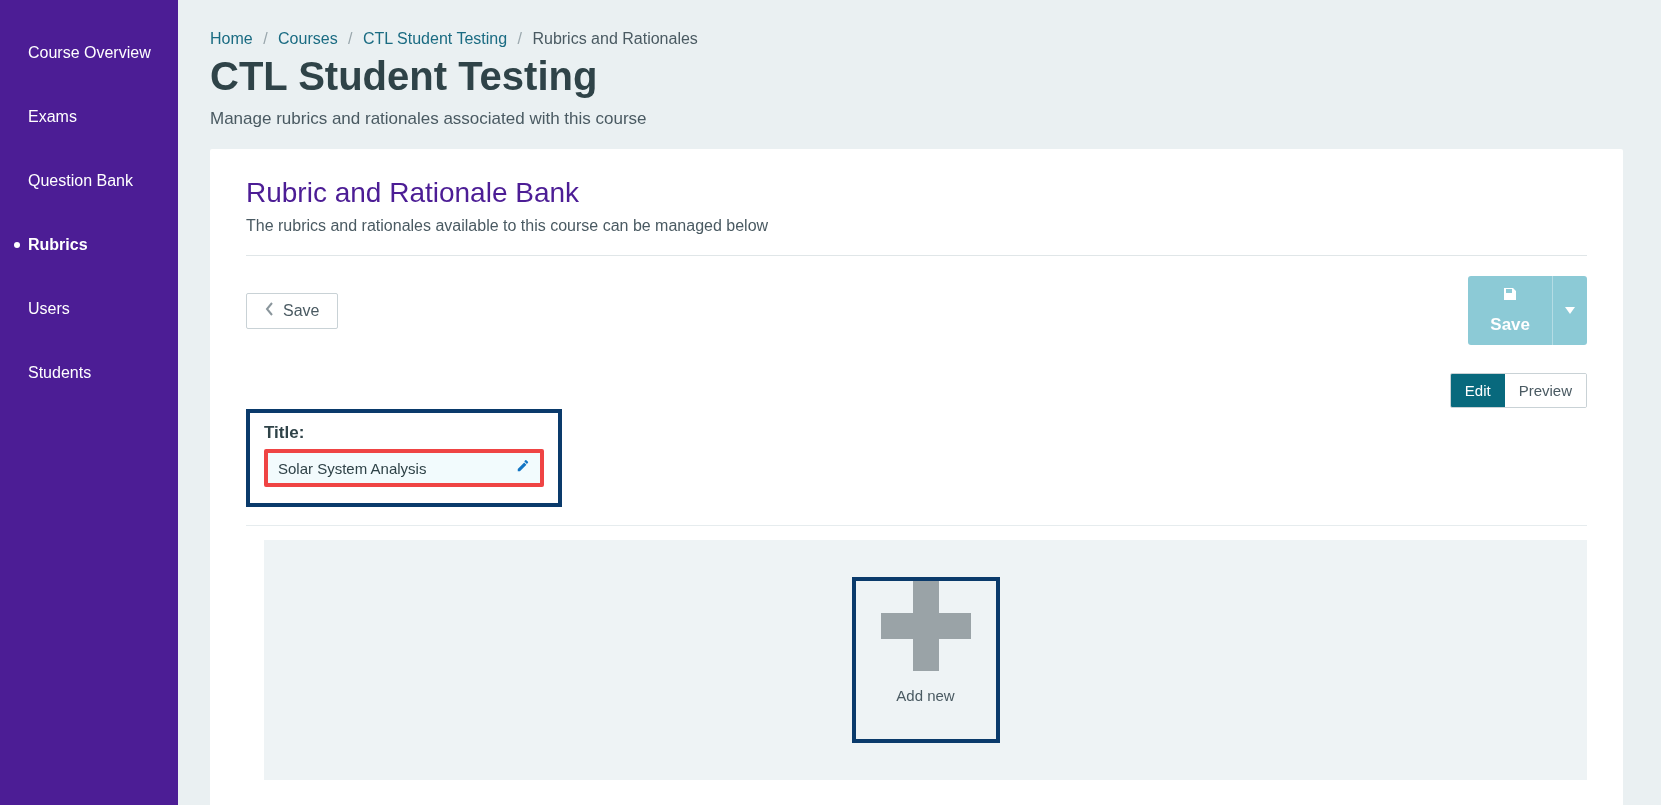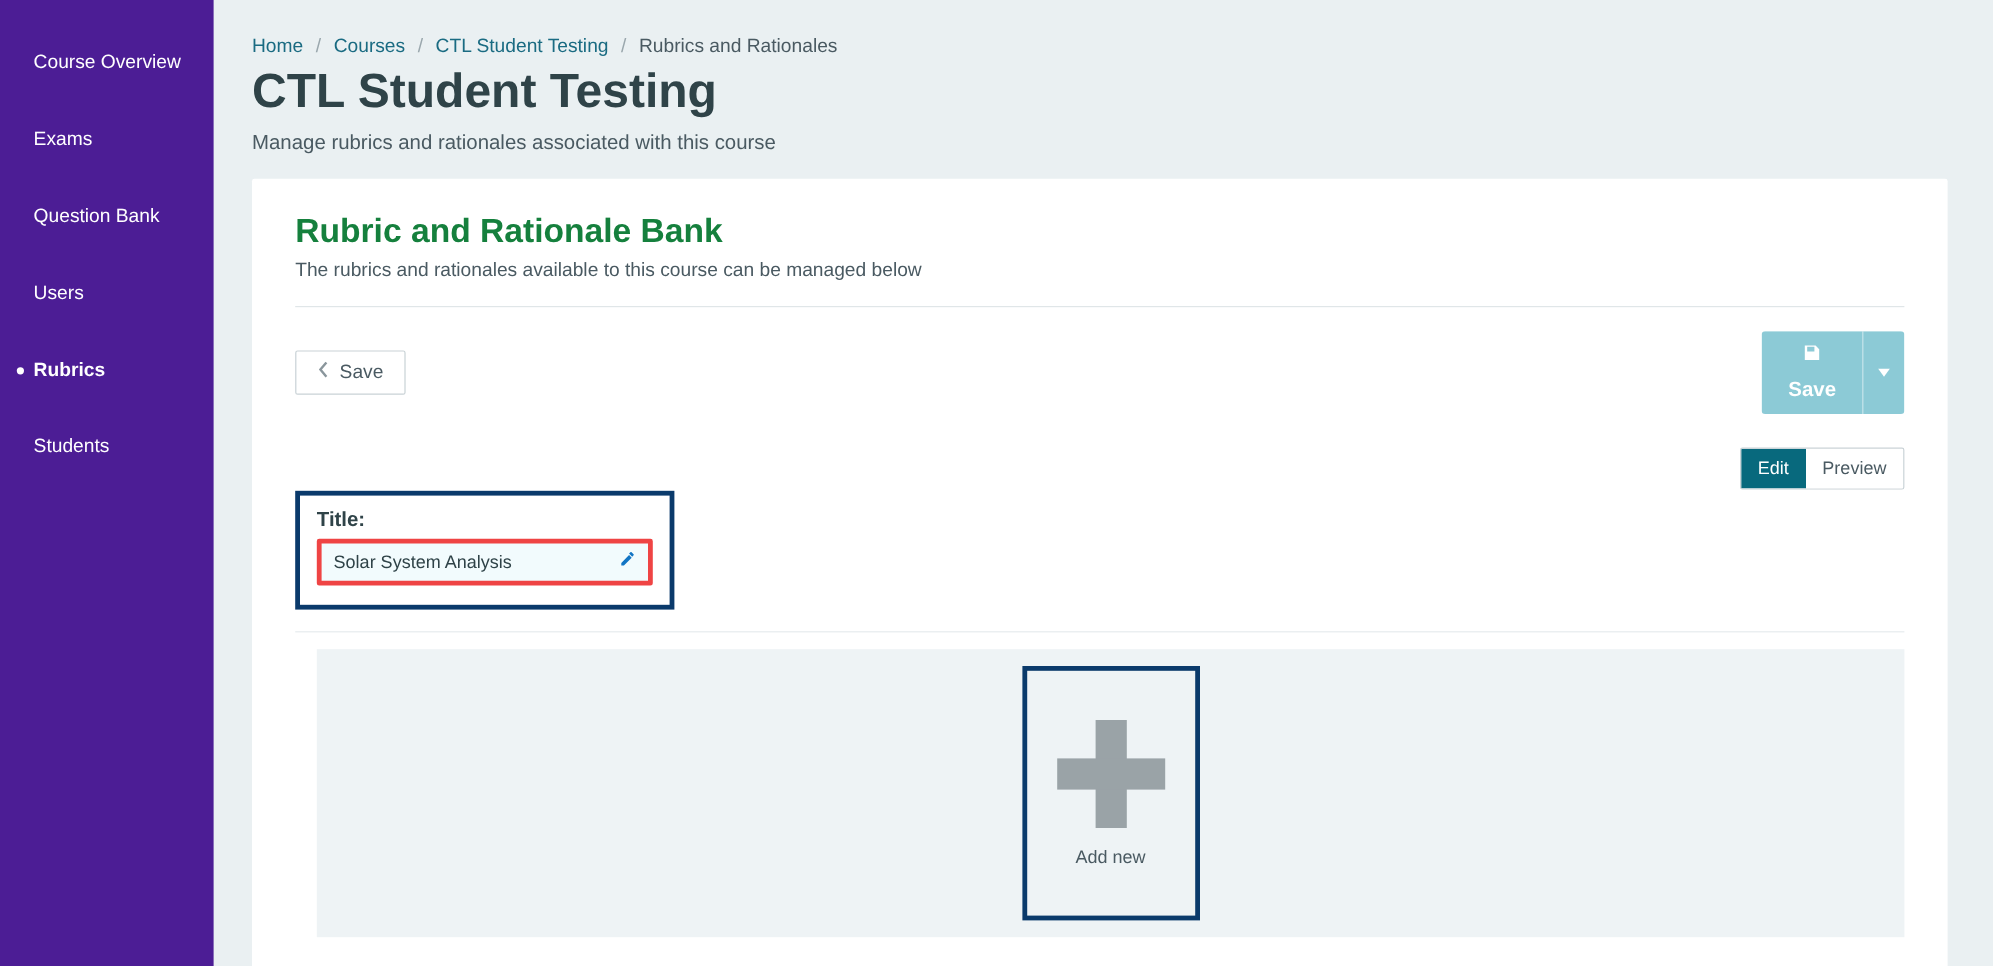--- a/index.html
+++ b/index.html
@@ -64,22 +64,22 @@
     margin-top: 10px;
     margin-bottom: 20px;
   }
   .card {
     background: #fff;
     border-radius: 2px;
     padding: 28px 36px 36px 36px;
   }
   .card-title {
     font-size: 28px;
-    font-weight: 700;
-    color: #15803d;
+    font-weight: 400;
+    color: #4c1d95;
   }
   .card-subtitle {
     font-size: 16px;
     color: #4a5a62;
     margin-top: 8px;
   }
   .divider {
     border: none;
     border-top: 1px solid #e0e6e8;
     margin: 20px 0;
@@ -197,25 +197,25 @@
     background: #eef3f5;
     height: 240px;
     display: flex;
     align-items: center;
     justify-content: center;
     margin-left: 18px;
   }
   .add-new {
     border: 4px solid #0a3a6b;
     width: 148px;
-    height: 212px;
+    height: 166px;
     display: flex;
     flex-direction: column;
     align-items: center;
-    justify-content: center;
+    justify-content: flex-start;
     gap: 16px;
     cursor: pointer;
   }
   .plus {
     width: 90px; height: 90px;
     position: relative;
   }
   .plus::before, .plus::after {
     content: "";
     position: absolute;
@@ -231,25 +231,25 @@
 <nav class="sidebar">
   <div class="sidebar-item">
     <span>Course Overview</span>
   </div>
   <div class="sidebar-item">
     <span>Exams</span>
   </div>
   <div class="sidebar-item">
     <span>Question Bank</span>
   </div>
-  <div class="sidebar-item">
-    <span>Users</span>
-  </div>
   <div class="sidebar-item active">
     <span>Rubrics</span>
+  </div>
+  <div class="sidebar-item">
+    <span>Users</span>
   </div>
   <div class="sidebar-item">
     <span>Students</span>
   </div>
 </nav>
 
 <main class="main">
 
   <div class="breadcrumb">
     <a>Home</a>

